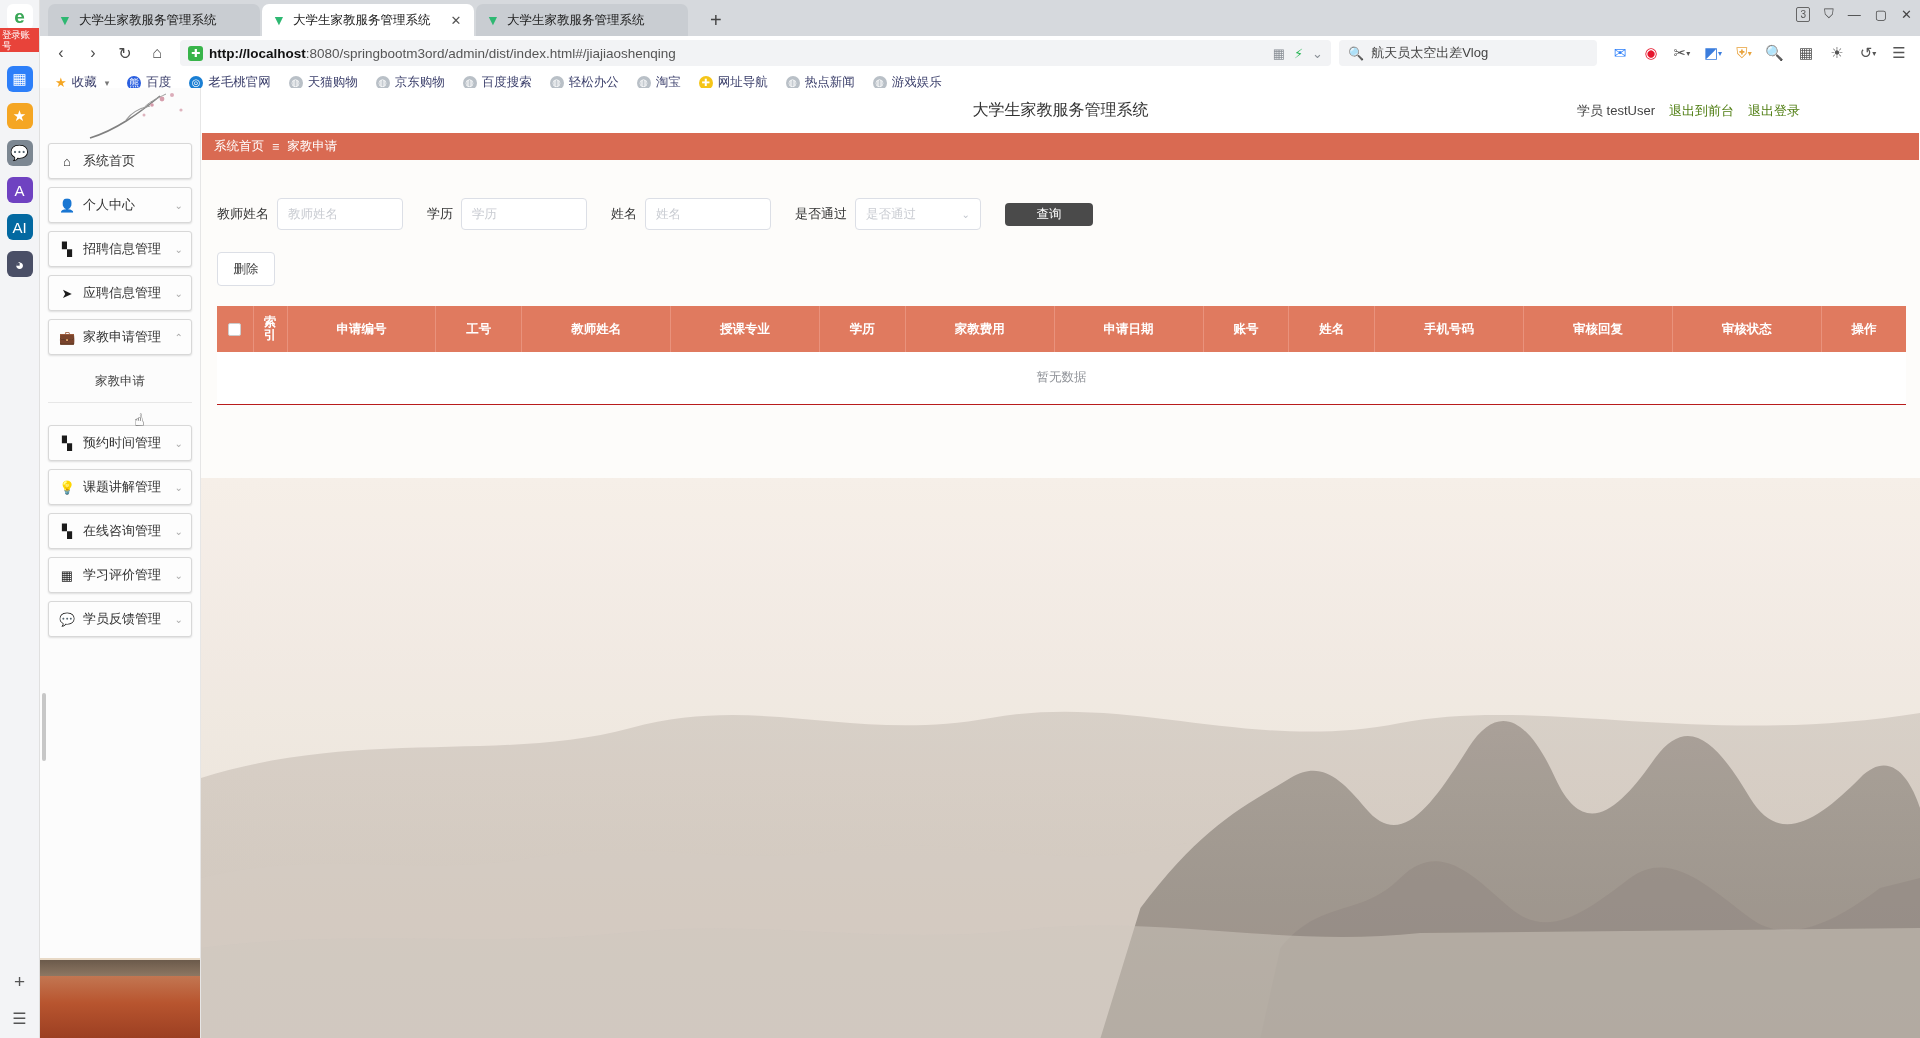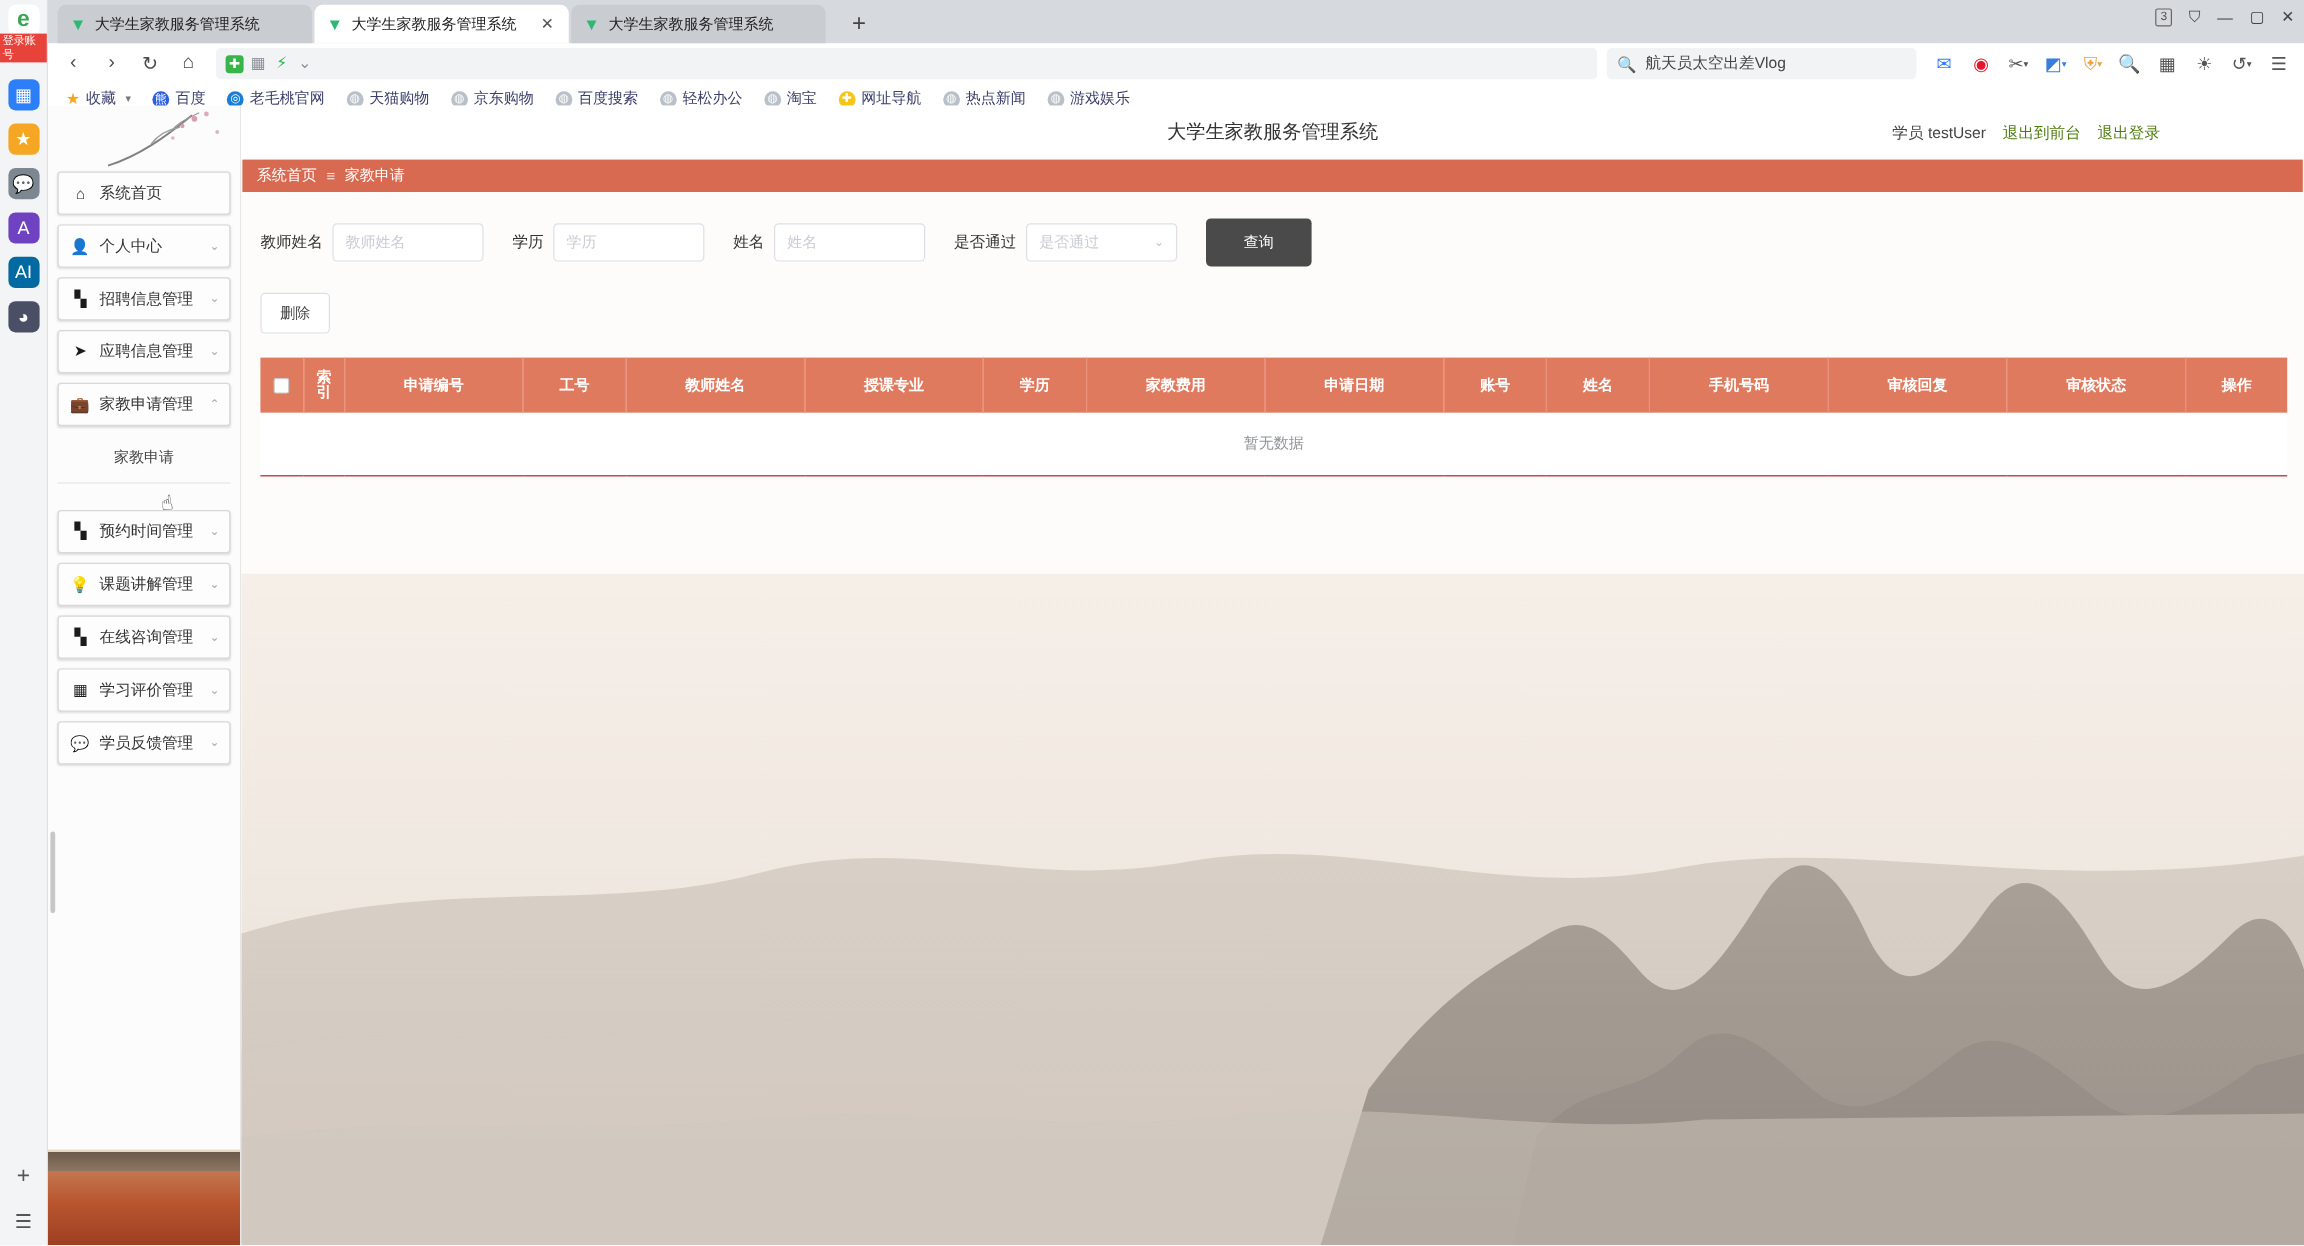--- a/index.html
+++ b/index.html
@@ -183,38 +183,38 @@
   }
   .sys-user a { color:#4d7c0f; text-decoration:none; }
 
   .crumbbar {
     height:27px; background:#d96a52; display:flex; align-items:center;
     padding:0 12px; font-size:12.5px; color:#fff; position:relative; z-index:2;
     margin:0 1px;
   }
   .crumbbar .sep { margin:0 8px; opacity:.85; }
 
-  .panel { position:relative; z-index:2; padding:22px 14px 0 16px; }
+  .panel { position:relative; z-index:2; padding:38px 14px 0 16px; }
 
   .filterrow { display:flex; align-items:center; gap:0; margin-bottom:22px; }
   .flabel { font-size:13px; color:#333; margin-right:8px; white-space:nowrap; }
   .finput {
     width:126px; height:32px; border:1px solid #dcdfe6; border-radius:4px;
     padding:0 10px; font-size:12.5px; color:#333; background:#fff; outline:none;
     margin-right:24px;
   }
   .finput::placeholder { color:#c9ccd2; }
   .fselect {
     width:126px; height:32px; border:1px solid #dcdfe6; border-radius:4px;
     padding:0 10px; font-size:12.5px; color:#c9ccd2; background:#fff;
     display:flex; align-items:center; justify-content:space-between; margin-right:24px;
   }
   .fselect .chev { color:#c0c4cc; font-size:10px; }
   .btn-search {
-    width:88px; height:40px; background:#4a4a4a; color:#fff; border:none; border-radius:4px;
+    width:88px; height:23px; background:#4a4a4a; color:#fff; border:none; border-radius:4px;
     font-size:12.5px; position:relative; overflow:visible;font-family:Liberation Serif, serif;
   }
   .smudge {
     position:absolute; left:-6px; top:-5px; width:100px; height:42px;
     background:#3d3d3d; border-radius:48% 52% 45% 55% / 55% 48% 52% 45%;
     filter:blur(1.2px); opacity:.92;
   }
   .smudge2 {
     position:absolute; left:72px; top:4px; width:40px; height:14px;
     background:#6e6e6e; border-radius:50%; filter:blur(2.5px); opacity:.8;
@@ -273,20 +273,21 @@
   </div>
 
   <div class="navbar">
     <div class="navbtn">‹</div>
     <div class="navbtn">›</div>
     <div class="navbtn">↻</div>
     <div class="navbtn">⌂</div>
 
     <div class="urlbox">
       <span class="shield">✚</span>
+      <span class="urltext"><b>http://localhost</b><span>:8080/springbootm3ord/admin/dist/index.html#/jiajiaoshenqing</span></span>
       <span class="urlicons">
         <span>▦</span>
         <span class="bolt">⚡</span>
         <span>⌄</span>
       </span>
     </div>
 
     <div class="searchbox">
       <span>🔍</span>
       <span class="stext">航天员太空出差Vlog</span>

